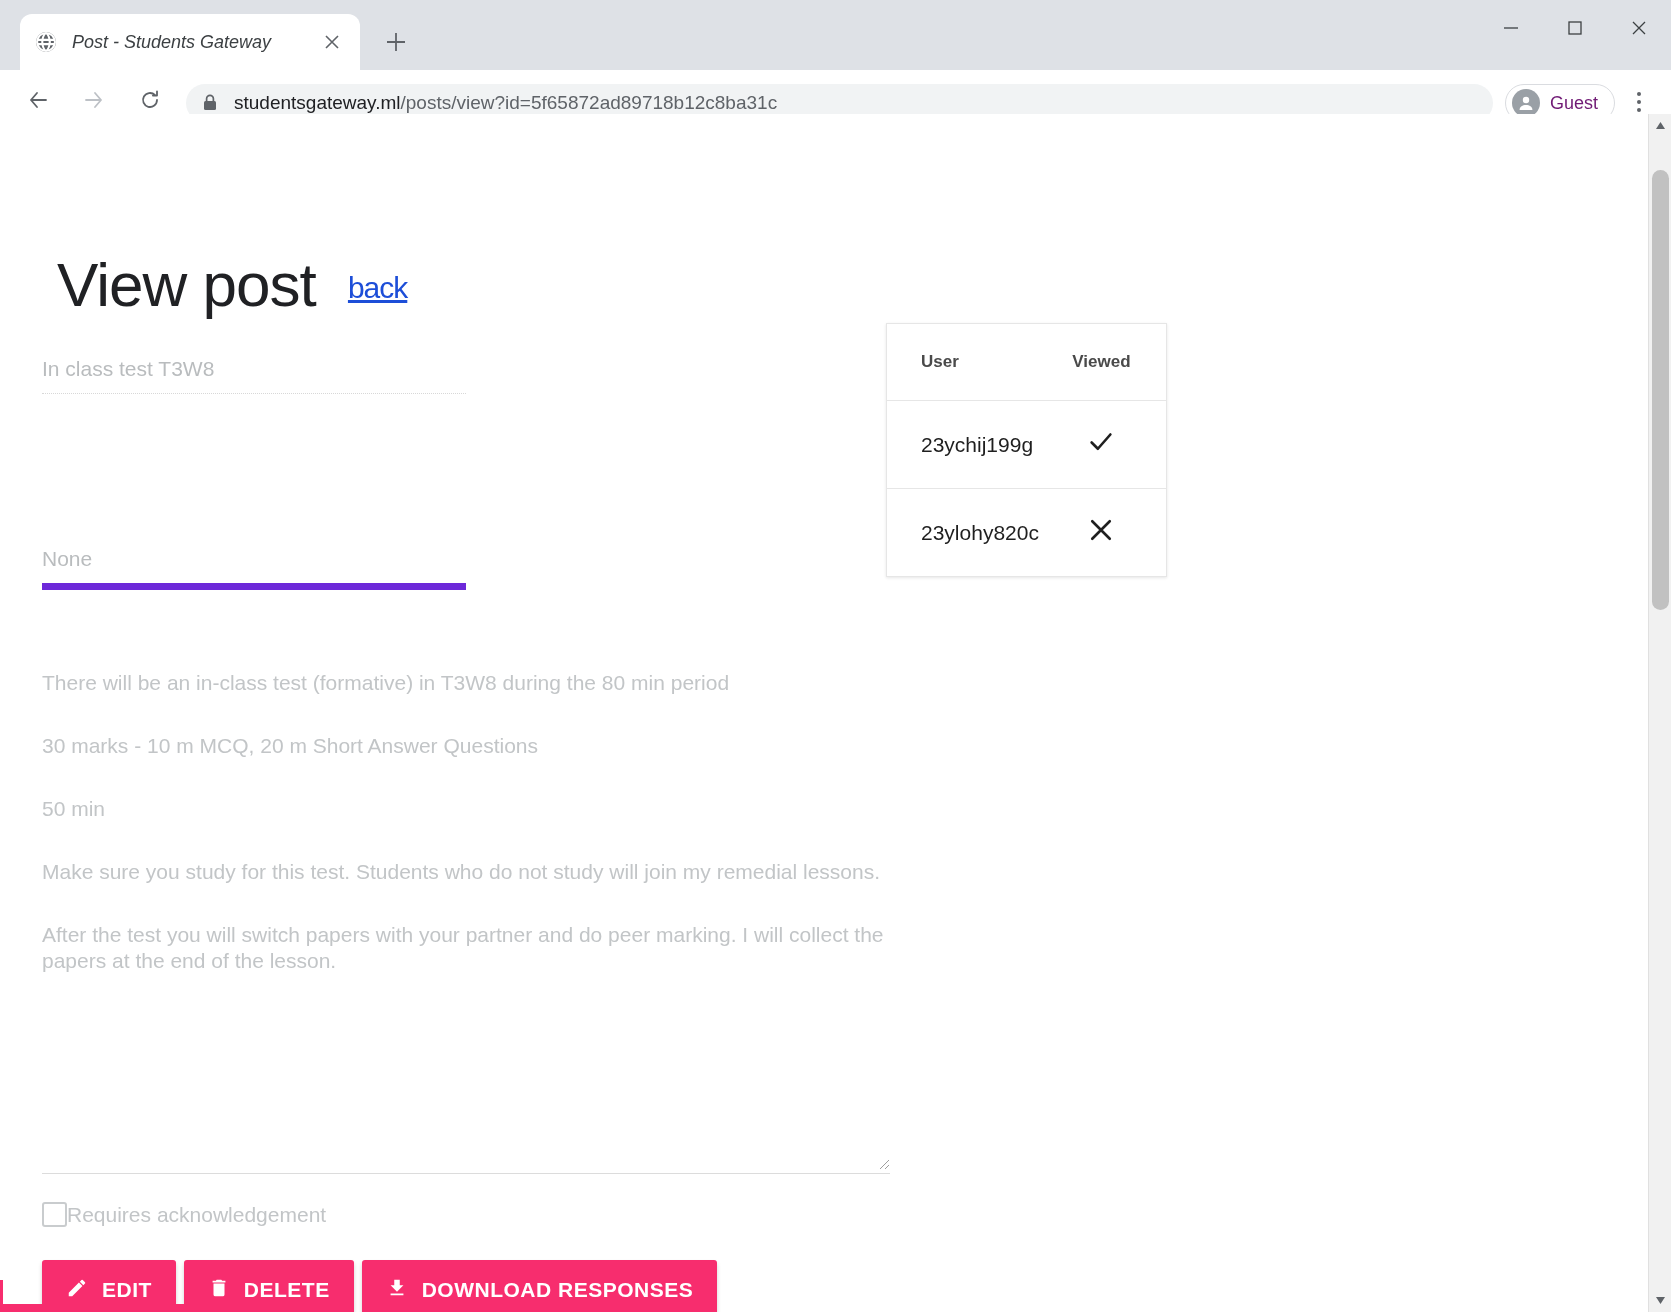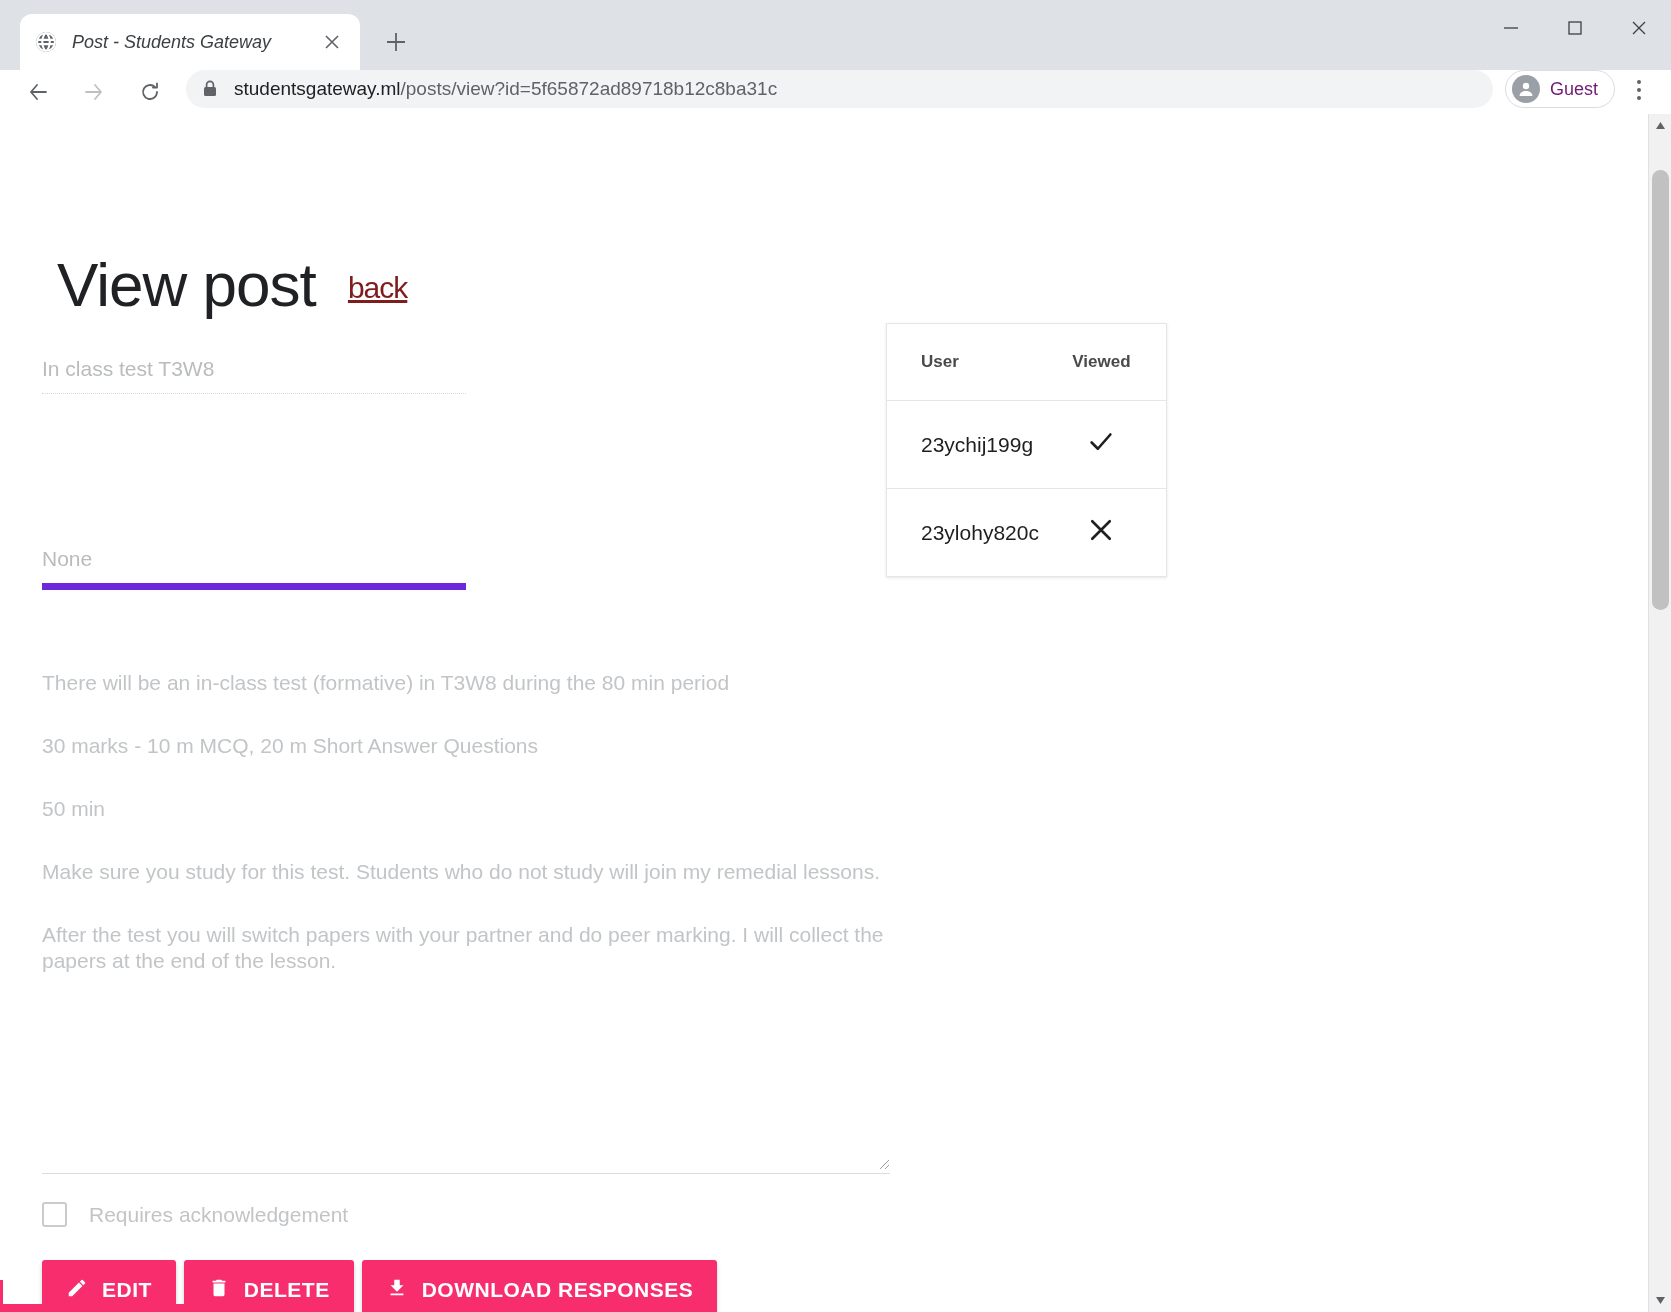--- a/index.html
+++ b/index.html
@@ -46,21 +46,21 @@
     display: flex; align-items: center;
   }
   .win-btn {
     width: 64px; height: 56px;
     display: flex; align-items: center; justify-content: center;
     color: #3c4043;
   }
 
   .toolbar {
     height: 52px; background: #ffffff;
-    display: flex; align-items: flex-start; padding: 0 10px;
+    display: flex; align-items: flex-end; padding: 0 10px;
     position: relative;
   }
   .nav-btn {
     width: 44px; height: 44px; margin: 0 6px;
     display: flex; align-items: center; justify-content: center;
     color: #5f6368;
   }
   .nav-btn.disabled { color: #bdc1c6; }
   .omnibox {
     flex: 1; height: 38px; background: #f1f3f4;
@@ -112,21 +112,21 @@
     background: #c1c1c1; border-radius: 9px;
   }
 
   
   h1.page-title {
     position: absolute; left: 57px; top: 140px;
     font-size: 62px; font-weight: normal; color: #202124;
     letter-spacing: -1px; line-height: 1;
   }
   a.back-link {
-    font-size: 30px; color: #7f1d1d; text-decoration: underline;
+    font-size: 30px; color: #1d4ed8; text-decoration: underline;
     margin-left: 16px; vertical-align: 8px;
   }
 
   .field {
     position: absolute; left: 42px; width: 424px;
   }
   .field .fv {
     font-size: 21px; color: #b9bcbe;
     padding-bottom: 12px; display: block;
   }
@@ -147,21 +147,21 @@
     margin-bottom: 31px;
     margin-top: 36px;
   }
   .resize-handle {
     position: absolute; right: 0; bottom: 3px; width: 16px; height: 16px;
     color: #9e9e9e;
   }
 
   .ack-row {
     position: absolute; left: 42px; top: 1088px;
-    display: flex; align-items: center; gap: 22px;
+    display: flex; align-items: center; 
   }
   .ack-box {
     width: 25px; height: 25px; border: 2px solid #c9ccce;
     border-radius: 3px; background: #fff;
   }
   .ack-label { font-size: 21px; color: #c2c5c7; }
 
   .btn-row {
     position: absolute; left: 42px; top: 1146px;
     display: flex; gap: 8px;

